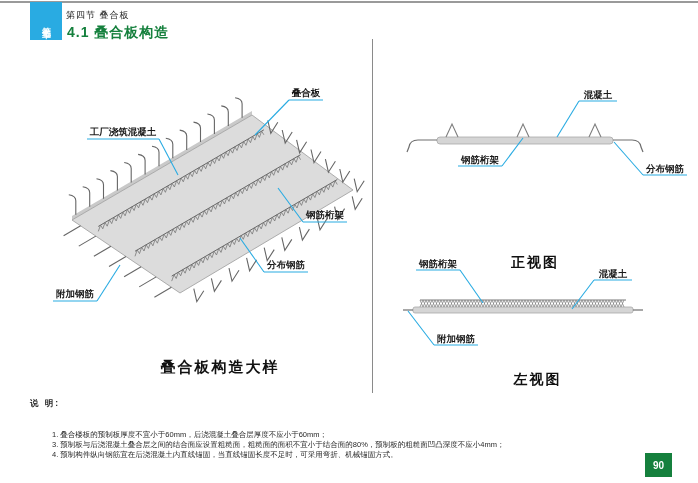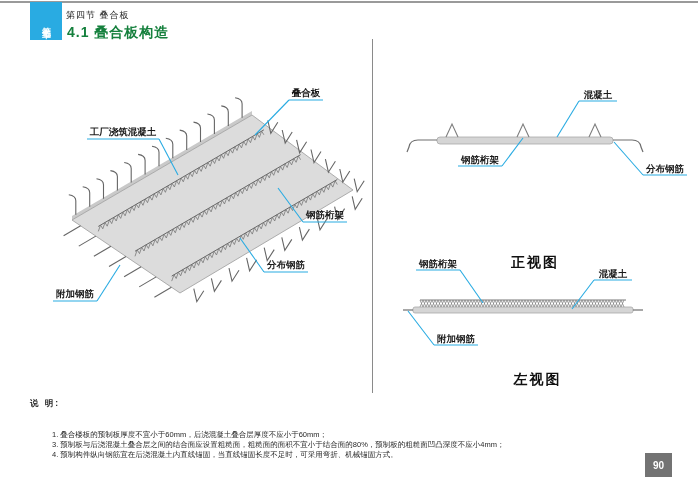--- a/index.html
+++ b/index.html
@@ -16,21 +16,21 @@
   .divider-v { position:absolute; left:372px; top:39px; width:1.2px; height:354px; background:#8a8a8a; }
   .fig { position:absolute; }
   .fig text { font-size:9.5px; font-weight:bold; fill:#1a1a1a; font-family:"Liberation Sans", sans-serif; }
   .caption { position:absolute; text-align:center; font-weight:bold; color:#111; letter-spacing:2px; }
   .iso-caption { left:55px; top:358px; width:330px; font-size:15px; }
   .front-caption { left:372px; top:222px; width:326px; font-size:14px;margin-top:32px; }
   .side-caption { left:372px; top:371px; width:331px; font-size:14px; }
   .notes { position:absolute; left:30px; top:398px; width:650px; color:#2a2a2a; }
   .notes-title { font-size:8.5px; font-weight:bold; letter-spacing:2px; margin-bottom:20px; }
   .note-line { font-size:7.5px; line-height:10px; padding-left:22px; white-space:nowrap; }
-  .page-number { position:absolute; left:645px; top:453px; width:27px; height:24px; background:#737373;
+  .page-number { position:absolute; left:645px; top:453px; width:27px; height:24px; background:#15803d;
                  color:#fff; font-size:10px; font-weight:bold; display:flex; align-items:center; justify-content:center; }
 </style>
 </head>
 <body>
 
 <div class="page">
 
   <div class="top-rule"></div>
 
   <div class="chapter-box">
@@ -101,20 +101,21 @@
       <line x1="224" y1="212" x2="268" y2="212"></line>
       <line x1="57" y1="241" x2="80" y2="205"></line>
       <line x1="13" y1="241" x2="57" y2="241"></line>
     </g>
     <text x="266" y="36" text-anchor="middle">叠合板</text>
     <text x="83" y="75" text-anchor="middle">工厂浇筑混凝土</text>
     <text x="285" y="158" text-anchor="middle">钢筋桁架</text>
     <text x="246" y="208" text-anchor="middle">分布钢筋</text>
     <text x="35" y="237" text-anchor="middle">附加钢筋</text>
   </svg>
+  <div class="caption iso-caption">叠合板构造大样</div>
 
   <svg class="fig" style="left:395px; top:75px;" width="295" height="160" viewBox="0 0 295 160">
     <rect x="42" y="62" width="176" height="7" rx="3" fill="#d5d5d5" stroke="#a8a8a8" stroke-width="0.8"></rect>
     <g stroke="#7d7d7d" stroke-width="1.1" fill="none">
       <path d="M51,62 L57,49 L63,62"></path>
       <path d="M122,62 L128,49 L134,62"></path>
       <path d="M194,62 L200,49 L206,62"></path>
     </g>
     <g stroke="#6e6e6e" stroke-width="1.2" fill="none">
       <path d="M42,65 H23 q-8,0 -9,7 l-2,5"></path>

